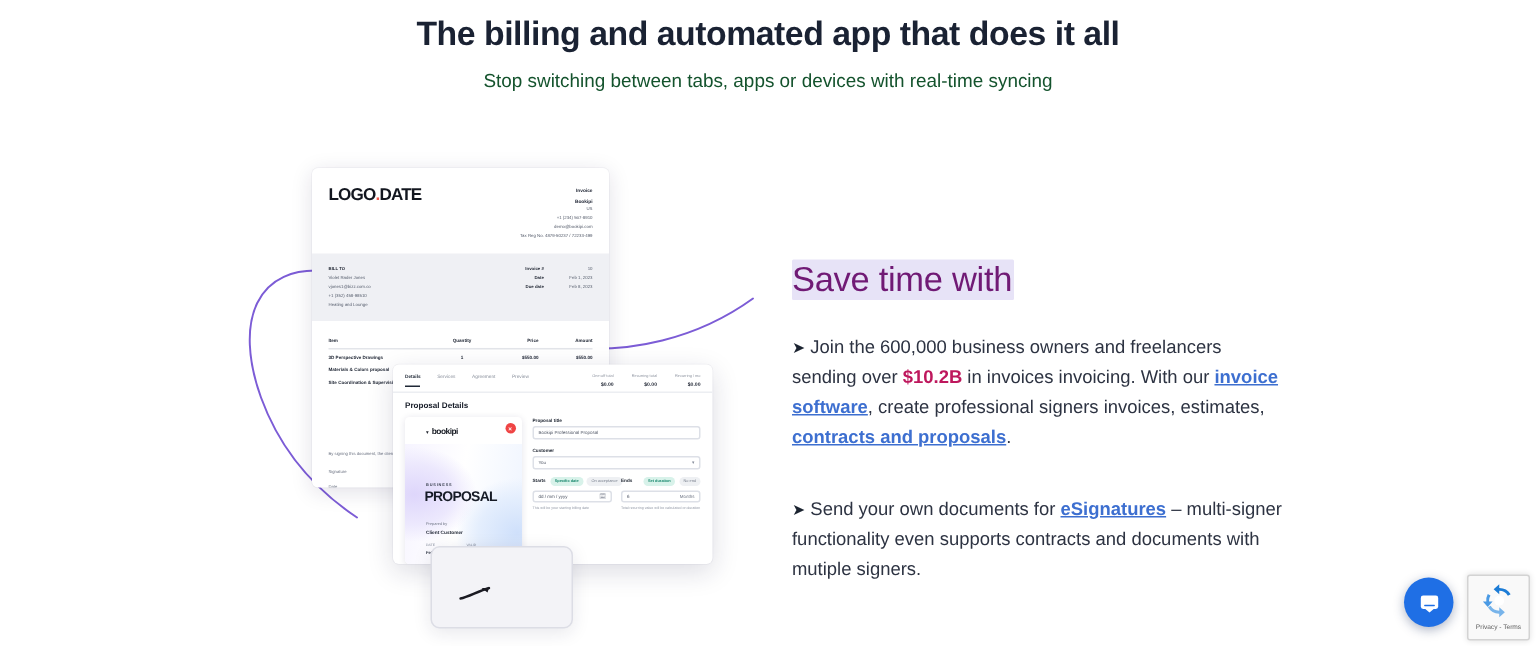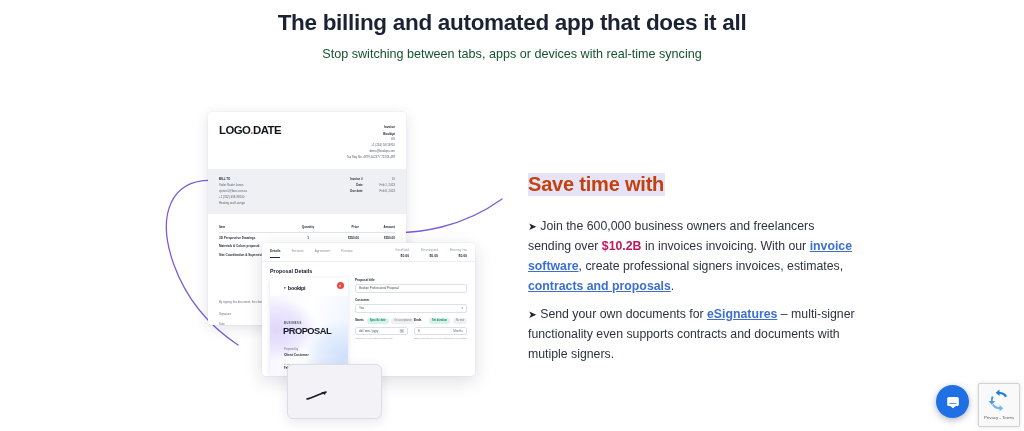--- a/index.html
+++ b/index.html
@@ -16,26 +16,26 @@
   .hero-title {
     font-size: 22.5px; font-weight: 700; color:#1a2233;
     letter-spacing:-0.3px; line-height:1.35;
   }
   .hero-sub {
     margin-top: 9px; font-size: 12.6px; color:#14532d; font-weight:400;
   }
 
   
   .copy { position:absolute; left:528px; top:170px; width:330px; }
-  .copy-h2 { font-size:20px; font-weight:700; color:#c2410c; line-height:1.42; letter-spacing:-0.2px; }
+  .copy-h2 { font-size:23px; font-weight:400; color:#701a75; line-height:1.42; letter-spacing:-0.2px; }
   .copy-h2 .hl {
     background:#e7e3f7; padding:0 1px 1px 0; border-radius:1px;
   }
   .para { margin-top:18px; font-size:12.3px; line-height:1.63; color:#2d3342; }
-  .para + .para { margin-top:7px; }
+  .para + .para { margin-top:28px; }
   .arrow-g { font-size:10.5px; color:#1b2330; letter-spacing:0; }
   .lnk { color:#3d6fd0; font-weight:700; }
   .bold { font-weight:700; color:#be185d; }
 
   
   .art { position:absolute; left:150px; top:95px; width:400px; height:330px; }
   .swoosh { position:absolute; left:0; top:0; width:400px; height:330px; overflow:visible; }
 
   
   .inv {

